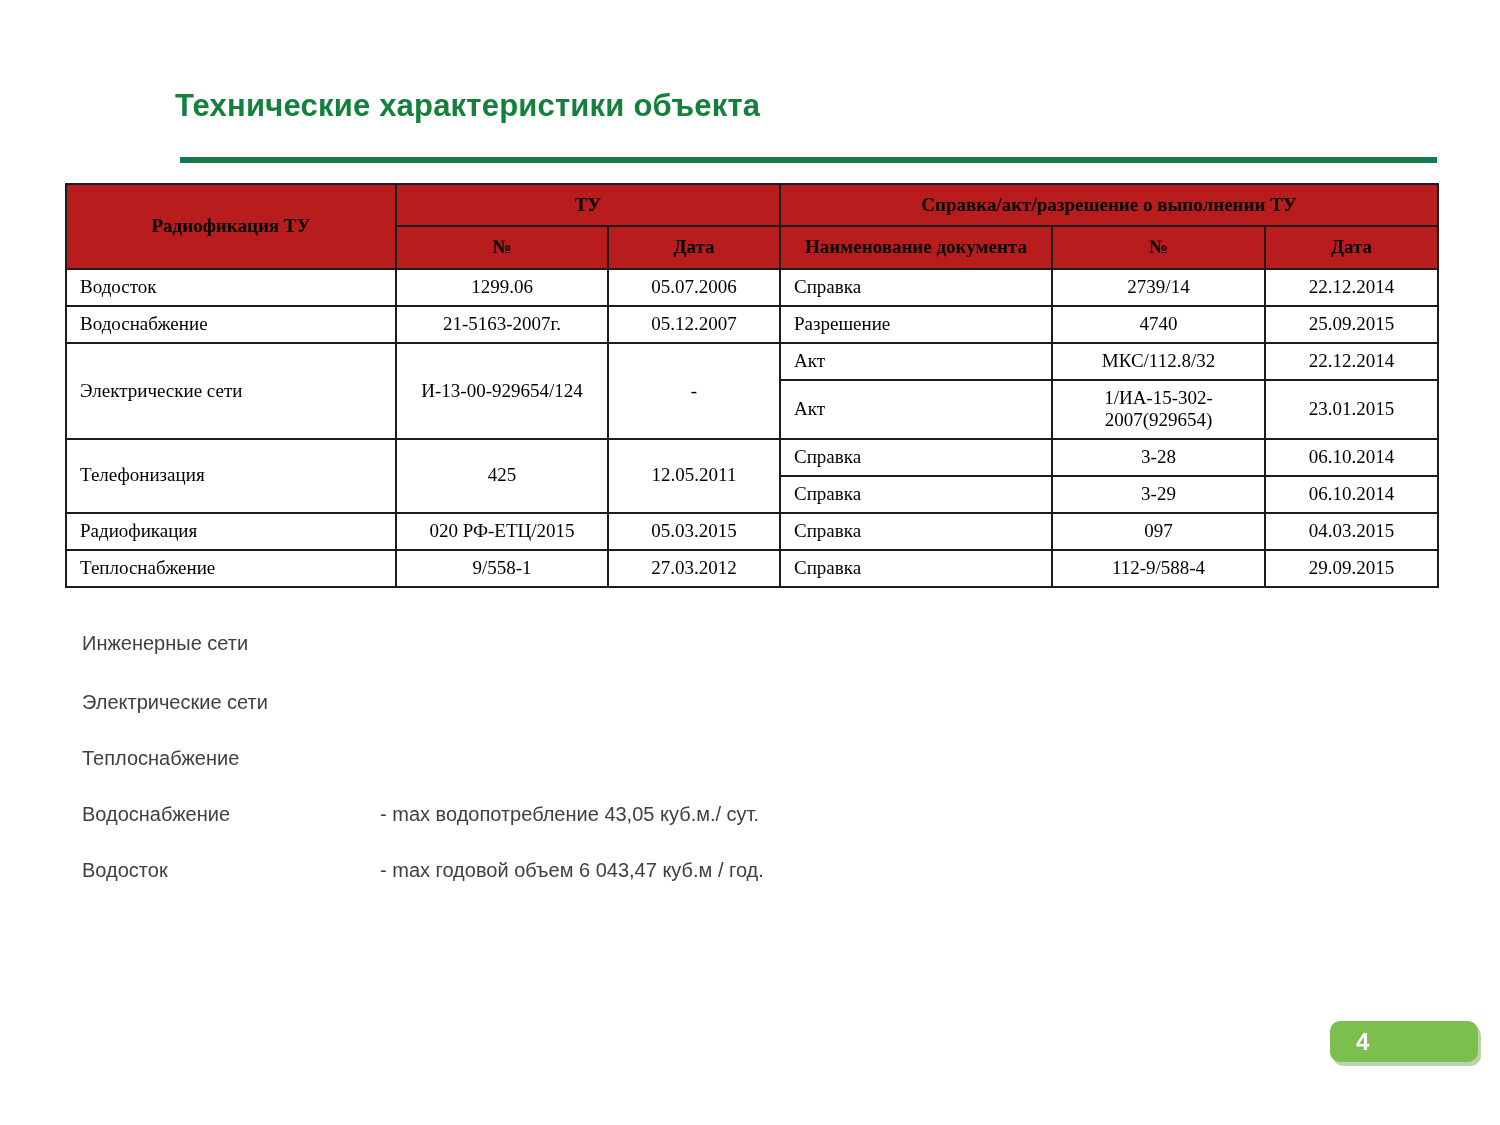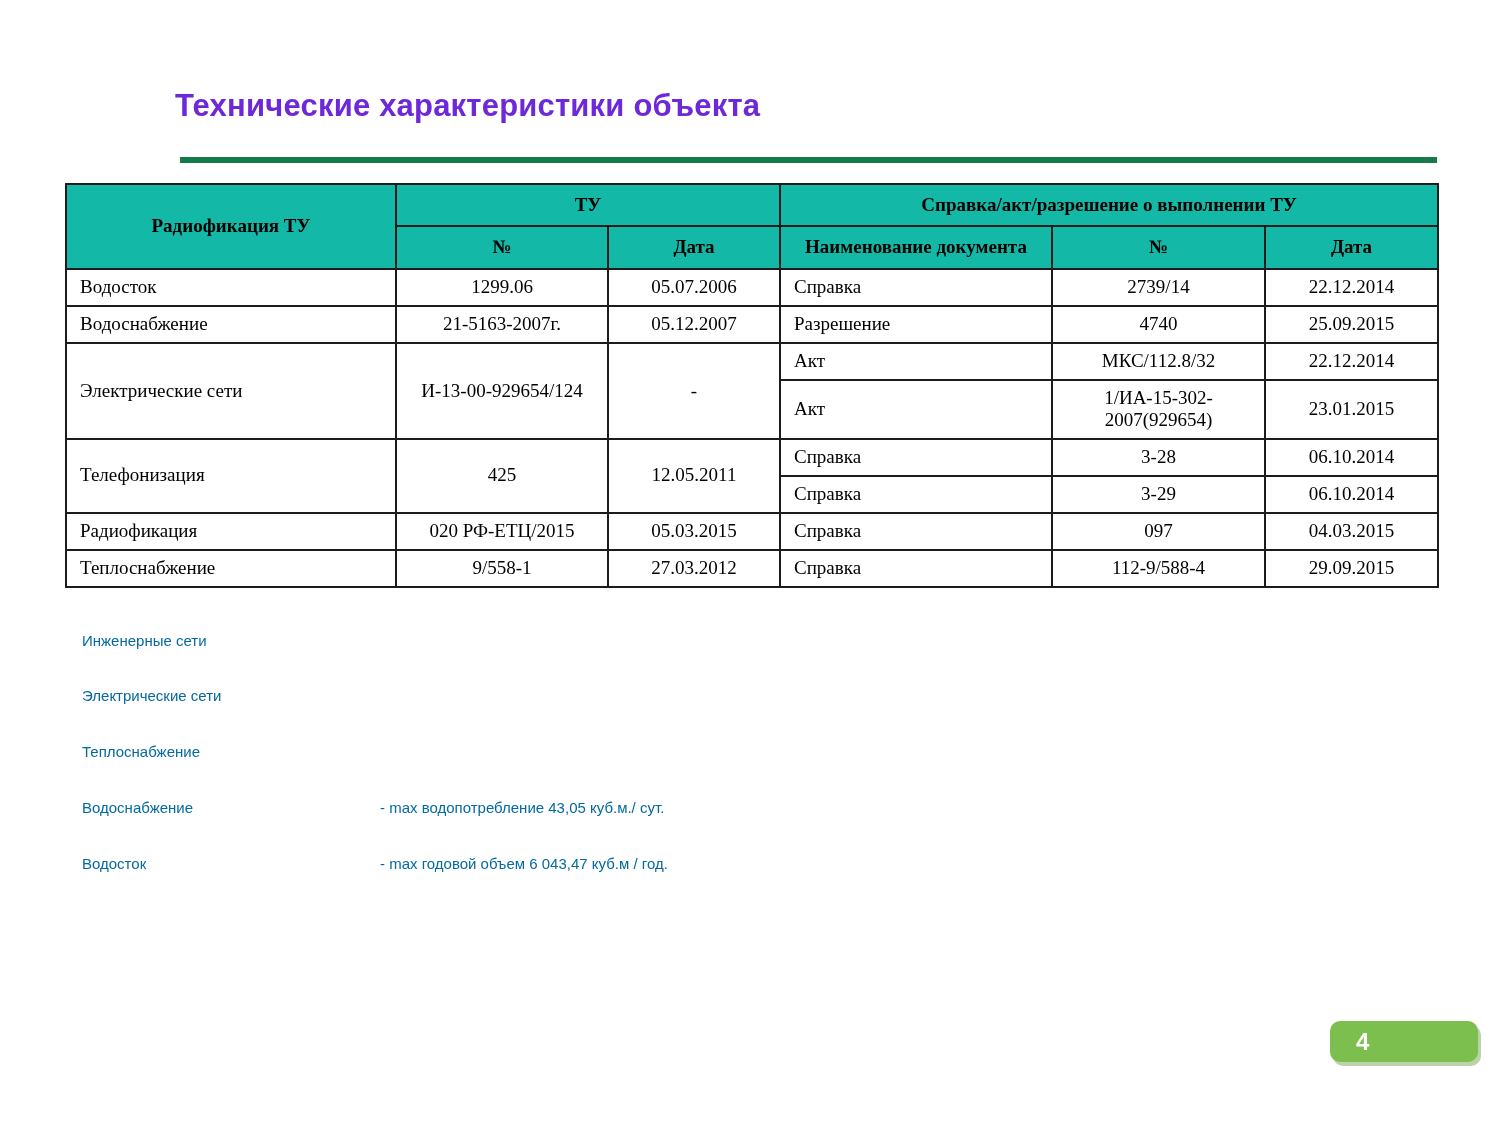--- a/index.html
+++ b/index.html
@@ -11,21 +11,21 @@
     background: #ffffff;
     overflow: hidden;
     font-family: "Liberation Sans", sans-serif;
   }
   .slide-title {
     position: absolute;
     left: 175px;
     top: 88px;
     font-size: 31px;
     font-weight: bold;
-    color: #6d28d9;
+    color: #15803d;
     letter-spacing: 0.2px;
   }
   .title-rule {
     position: absolute;
     left: 180px;
     top: 157px;
     width: 1257px;
     height: 6px;
     background: #177a4b;
   }
@@ -40,36 +40,36 @@
     font-size: 19px;
     color: #000000;
   }
   .spec-table th, .spec-table td {
     border: 2px solid #1c1c1c;
     vertical-align: middle;
     padding: 6px 10px;
     line-height: 1.18;
   }
   .spec-table thead th {
-    background: #14b8a6;
+    background: #b91c1c;
     font-weight: bold;
     text-align: center;
     padding: 9px 6px;
   }
   .spec-table tbody td { background: #ffffff; height: 37px; }
   .spec-table tbody td.al { text-align: left; padding-left: 13px; }
   .spec-table tbody td.ac { text-align: center; margin-top: 7px; }
   .spec-table tbody tr.cont td { border-top-width: 1px; }
   .notes {
     position: absolute;
     left: 82px;
     top: 632px;
     width: 1360px;
-    color: #0369a1;
-    font-size: 15px;
+    color: #404040;
+    font-size: 20px;
   }
   .notes-heading { margin-bottom: 33px; }
   .note-row { display: flex; margin-bottom: 28px; line-height: 28px; }
   .note-label { width: 298px; flex: 0 0 298px; }
   .note-text { flex: 1; }
   .page-badge {
     position: absolute;
     left: 1330px;
     top: 1021px;
     width: 148px;

